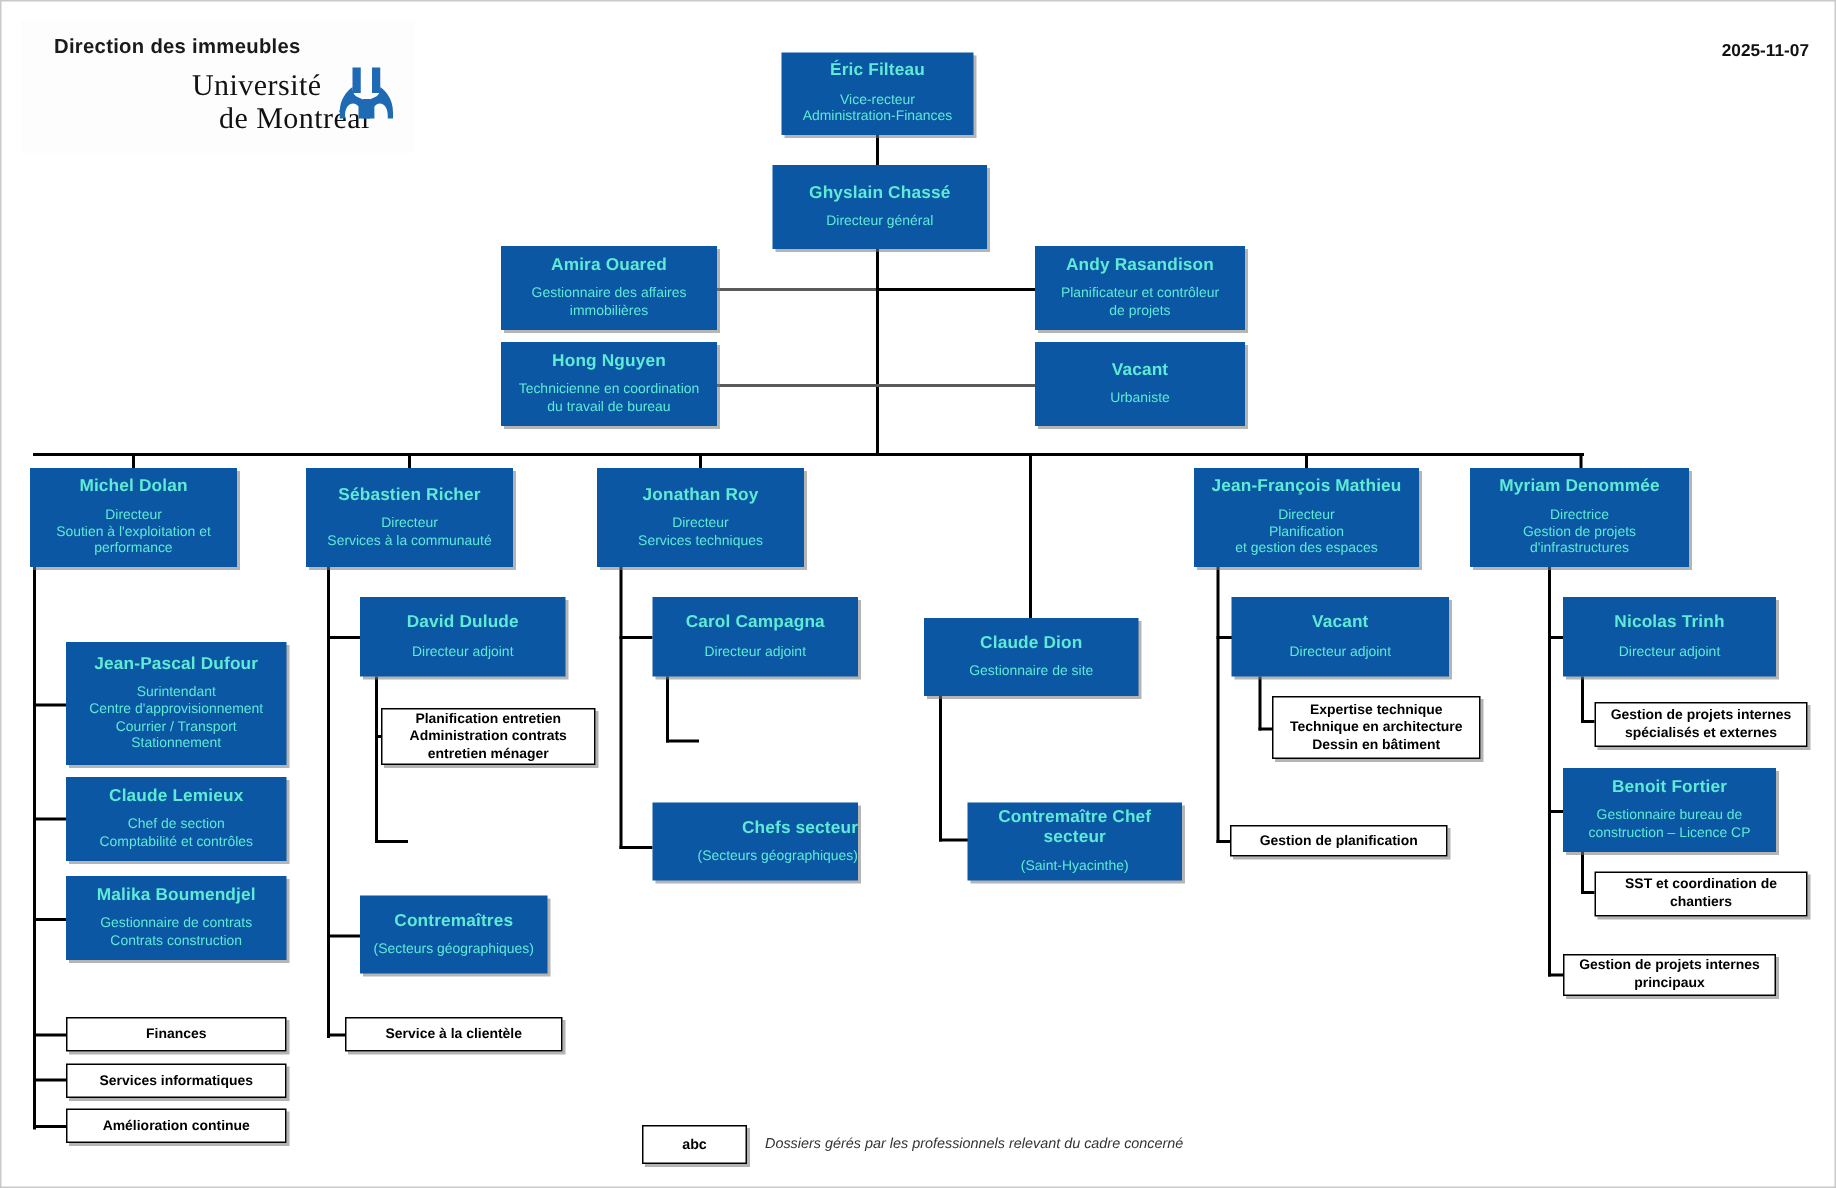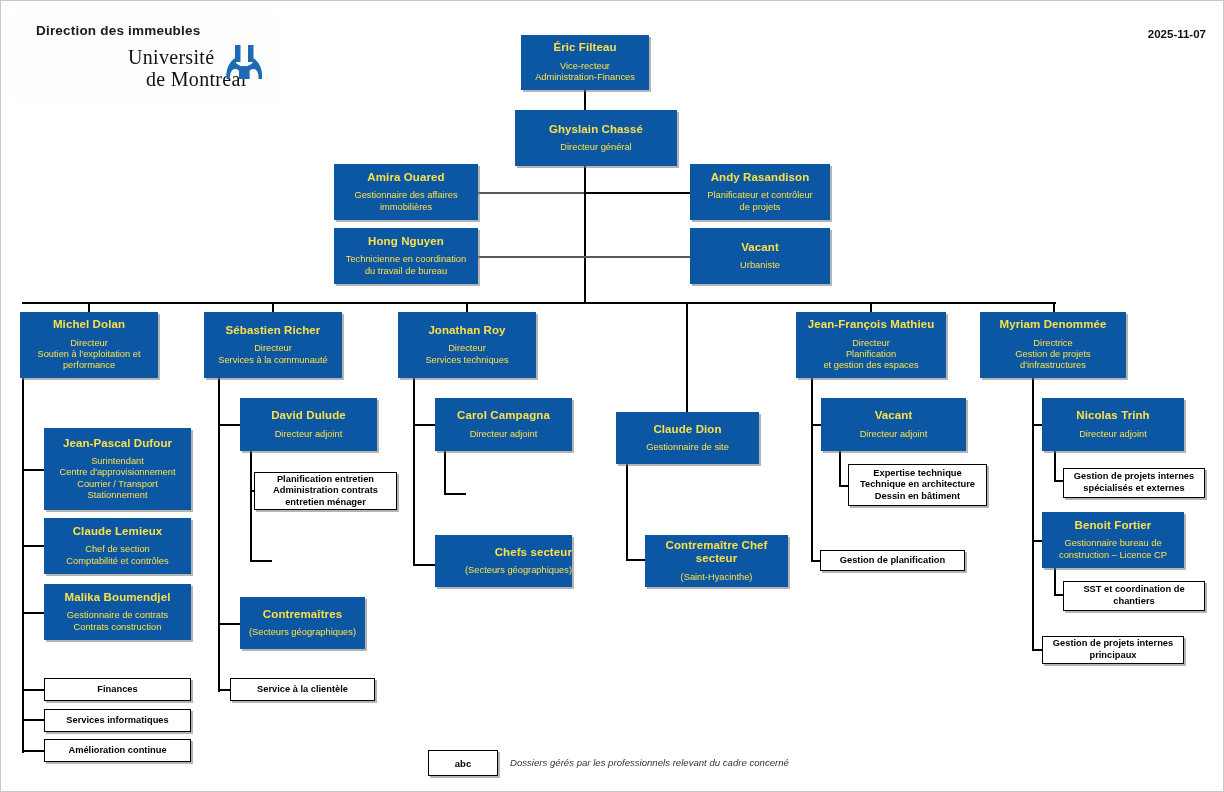--- a/index.html
+++ b/index.html
@@ -32,21 +32,21 @@
     box-sizing: border-box;
     display: flex;
     flex-direction: column;
     align-items: center;
     justify-content: center;
     text-align: center;
     z-index: 5;
   }
   .box.blue {
     background: #0b57a4;
-    color: #fde047;
+    color: #5eead4;
     box-shadow: 2px 2px 0 rgba(120,120,120,0.55);
   }
   .box.white {
     background: #ffffff;
     color: #000000;
     border: 1px solid #000000;
     box-shadow: 2px 2px 0 rgba(130,130,130,0.6);
   }
   .b-name {
     font-weight: bold;
@@ -175,21 +175,21 @@
   <div class="ln" style="left:466px; top:302px; width:2px; height:12px;"></div>
   <div class="ln" style="left:870px; top:302px; width:2px; height:12px;"></div>
   <div class="ln" style="left:1053px; top:302px; width:2px; height:12px;"></div>
 
   <div class="box blue" style="left:521px; top:35px; width:128px; height:55px;">
     <div class="b-name">Éric Filteau</div>
     <div class="b-role">Vice-recteur
 Administration-Finances</div>
   </div>
 
-  <div class="box blue" style="left:515px; top:110px; width:162px; height:56px;">
+  <div class="box blue" style="left:515px; top:110px; width:143px; height:56px;">
     <div class="b-name">Ghyslain Chassé</div>
     <div class="b-role">Directeur général</div>
   </div>
 
   <div class="box blue" style="left:334px; top:164px; width:144px; height:56px;">
     <div class="b-name">Amira Ouared</div>
     <div class="b-role">Gestionnaire des affaires
 immobilières</div>
   </div>
 

